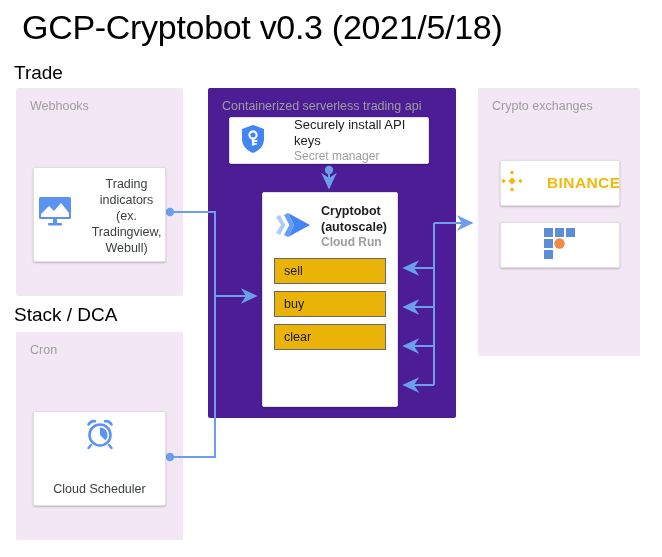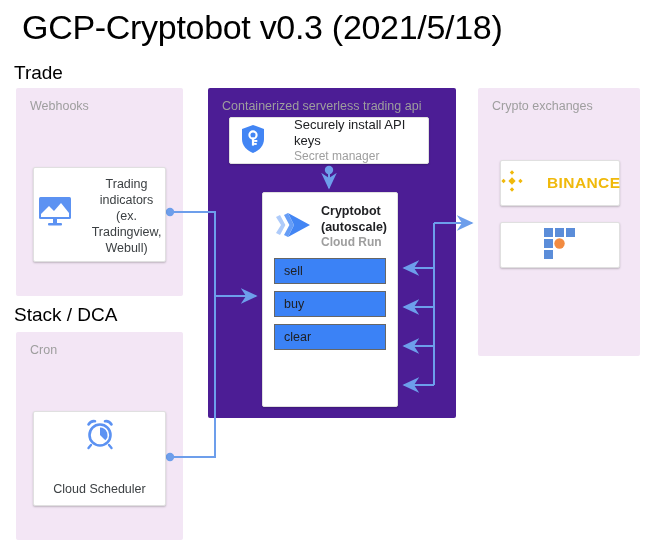--- a/index.html
+++ b/index.html
@@ -70,21 +70,21 @@
     left: 262px; top: 192px; width: 136px; height: 215px;
     padding: 10px 11px 11px;
   }
   #cloudrun-head { display: flex; align-items: center; font-weight: bold; }
   #cloudrun-head .txtwrap { margin-left: 7px; }
   #cloudrun-head .card-text { font-size: 12.5px; color: #202124; }
 
   .cmd-list { margin-top: 8px; }
   .cmd-box {
     height: 26px; margin-bottom: 7px;
-    background: #3b82f6; border: 1px solid #666;
+    background: #eab308; border: 1px solid #666;
     display: flex; align-items: center; padding-left: 9px;
     font-size: 12.5px; color: #202124;
   }
   .cmd-box.misspelled { text-decoration: underline wavy #e53935; text-decoration-skip-ink: none; }
   .cmd-box:last-child { margin-bottom: 0; }
 
   #card-binance {
     left: 500px; top: 160px; width: 120px; height: 46px;
     display: flex; align-items: center; 
   }

